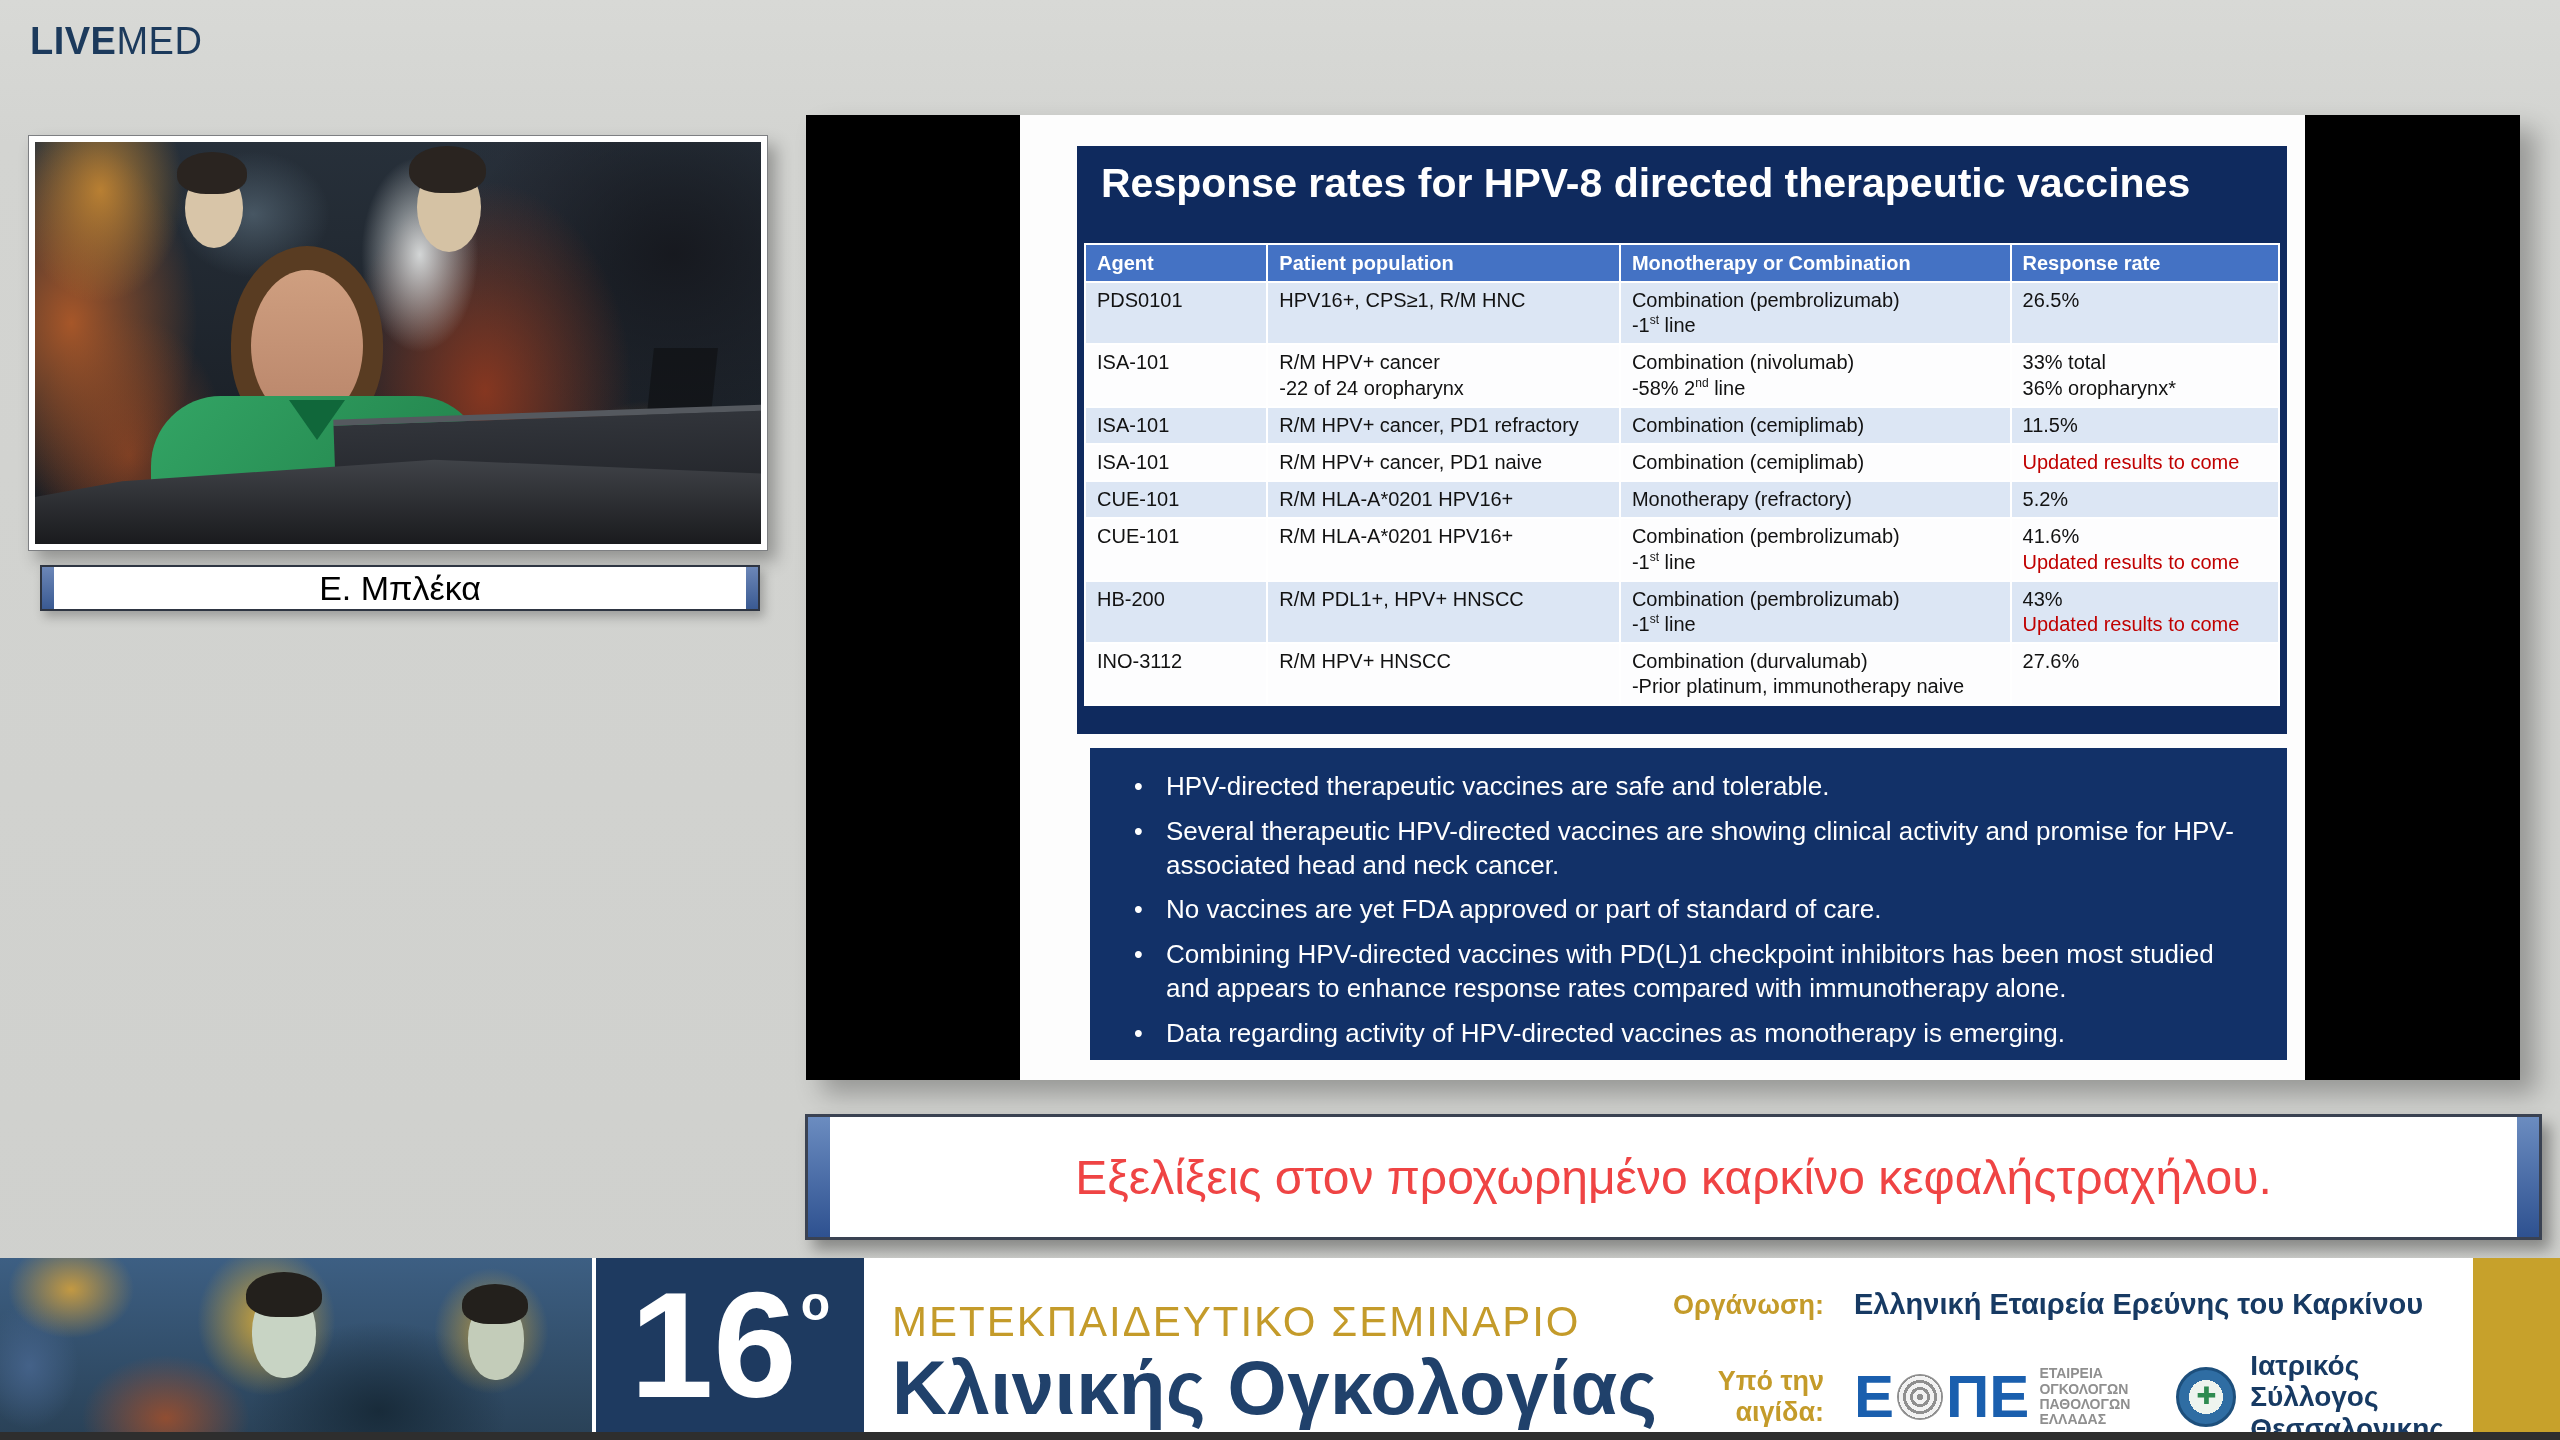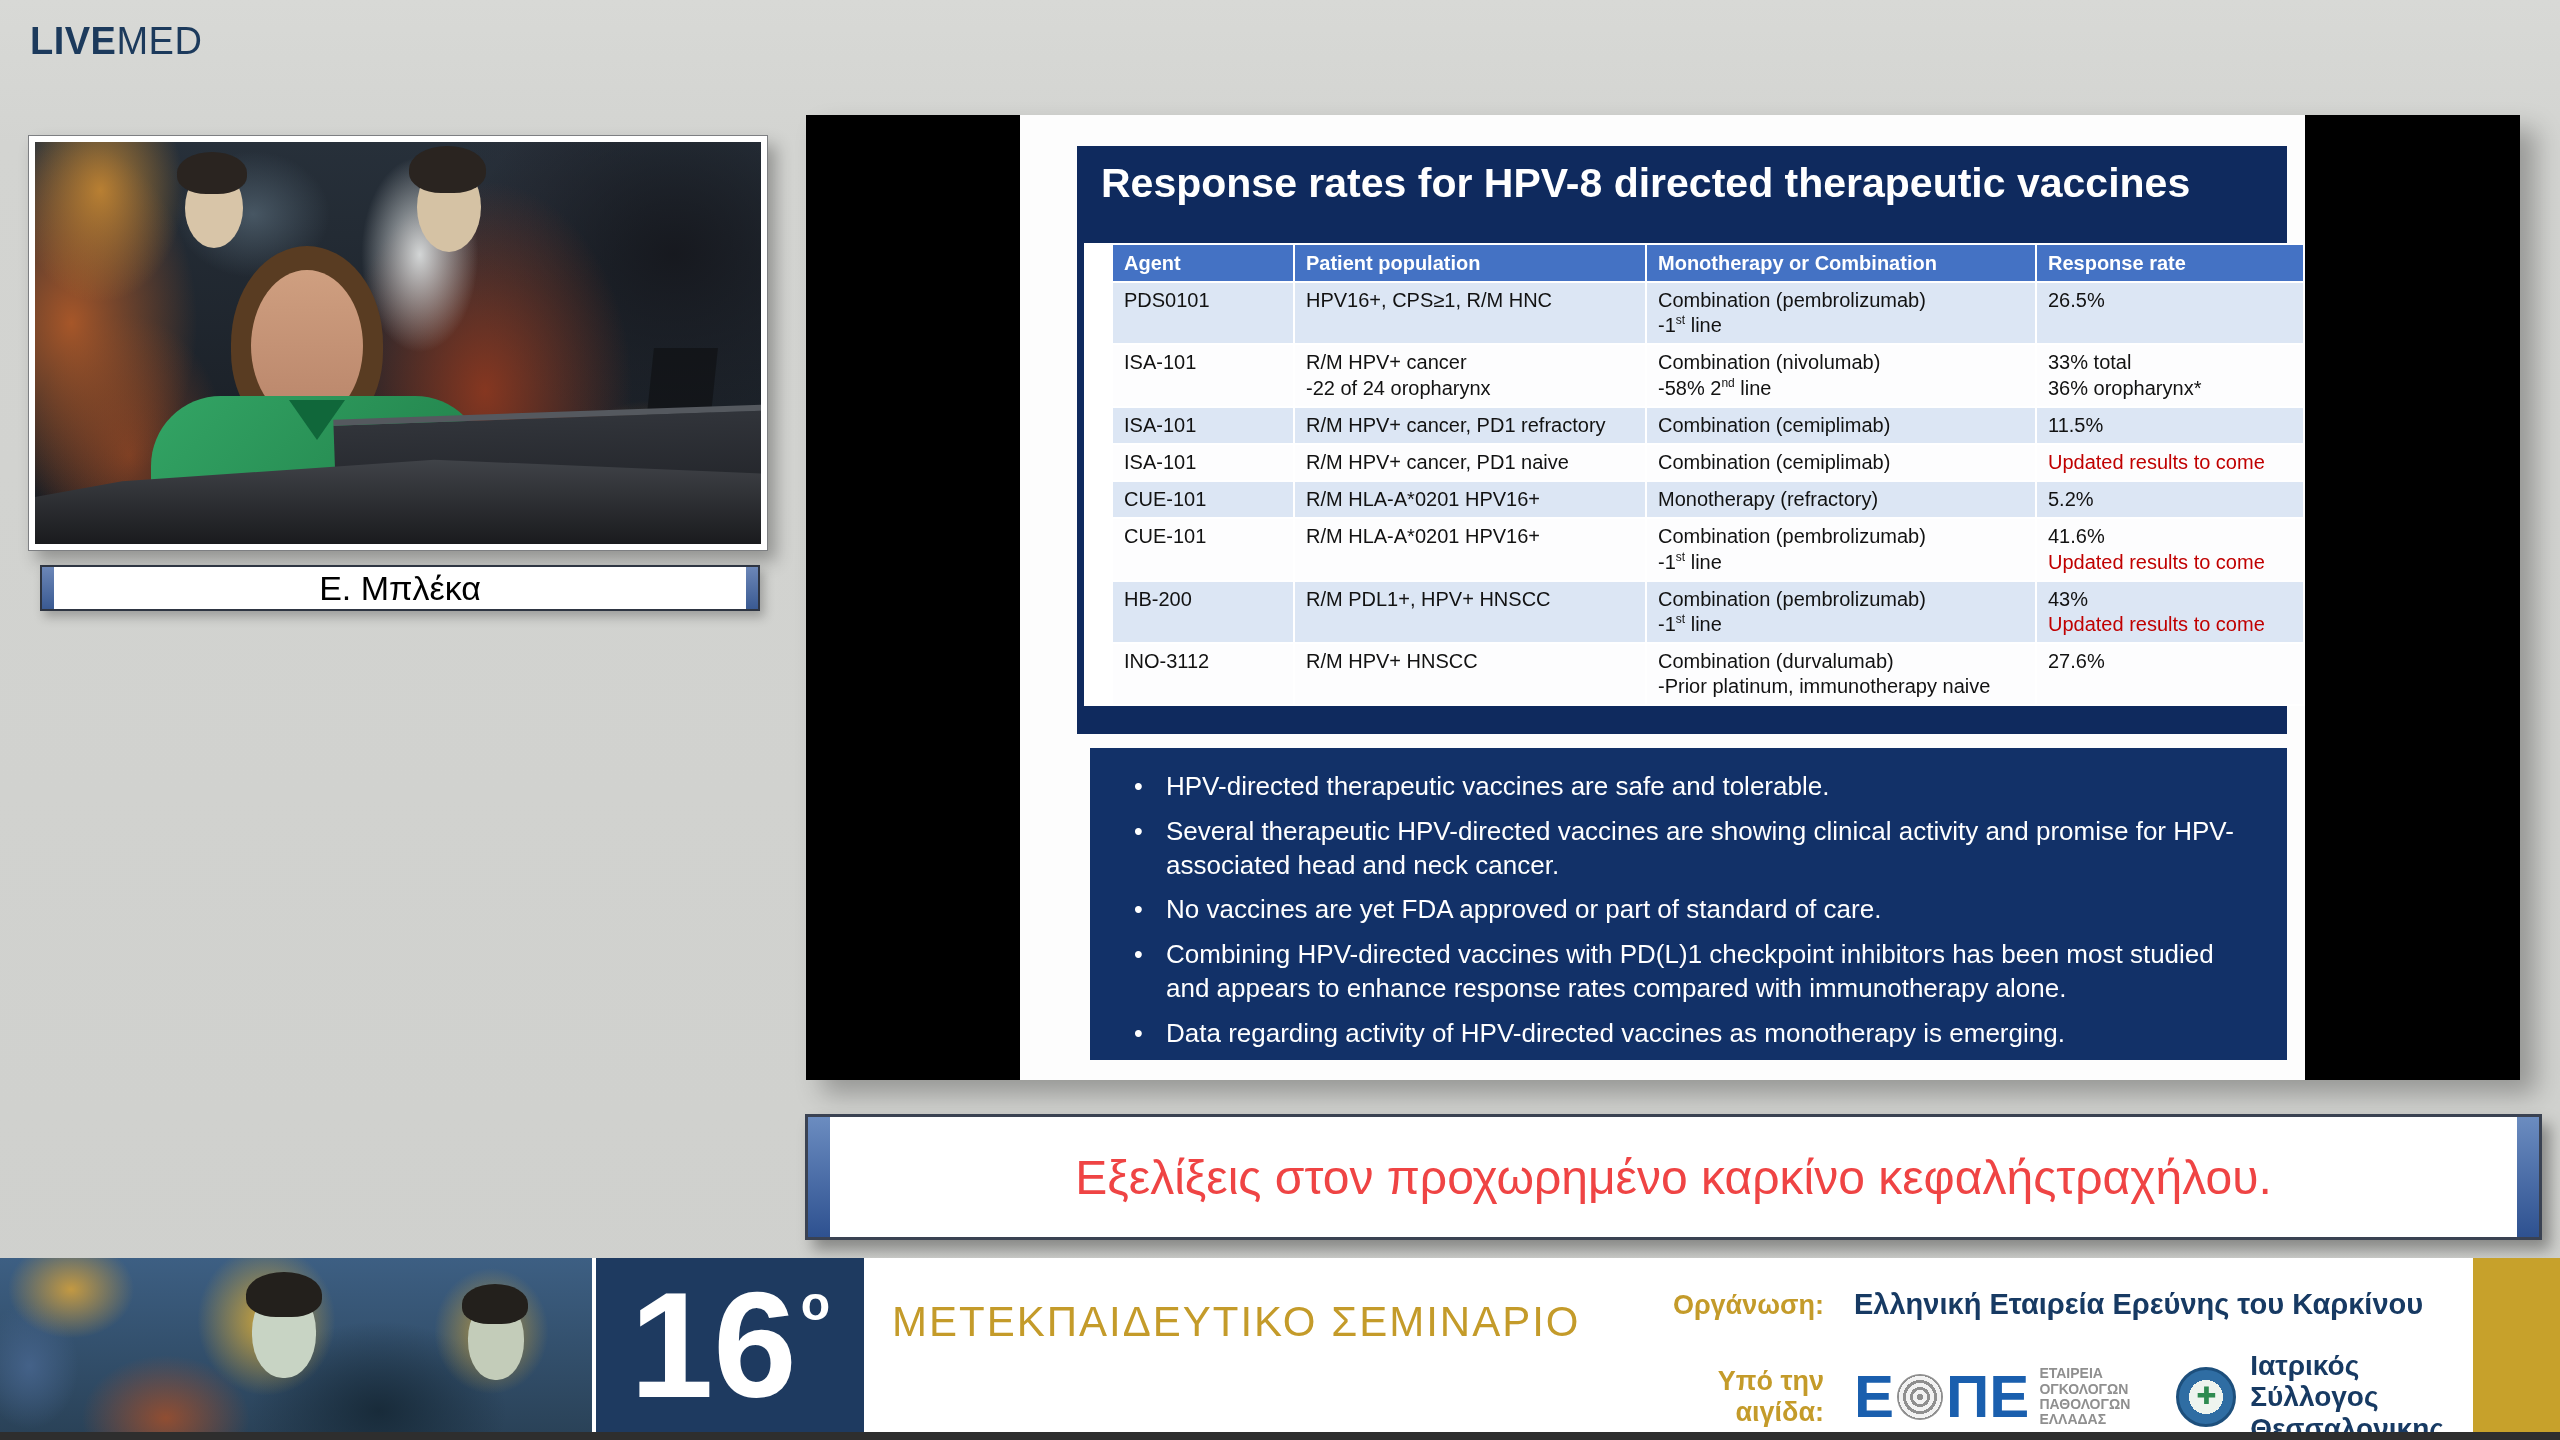--- a/index.html
+++ b/index.html
@@ -60,21 +60,21 @@
               background:linear-gradient(180deg,#6c87b8,#3a5a92); }
   .name-bar::before { left:0; } .name-bar::after { right:0; }
 
   
   .stage { position:absolute; left:806px; top:115px; width:1714px; height:965px; background:#000;
            box-shadow:16px 14px 24px rgba(0,0,0,.28); }
   .slide { position:absolute; left:214px; top:0; width:1285px; height:100%; background:#fdfdfd; }
   .slide-head { position:absolute; left:57px; top:31px; width:1210px; height:588px; background:#0f2a5e; }
   .slide-title { padding:14px 20px 0 24px; font-size:41px; font-weight:bold; color:#fff; }
   .tbl { position:absolute; left:7px; top:97px; width:1196px; table-layout:fixed;
-         border-collapse:separate; border-spacing:2px; background:#fff;padding-left:27px; }
+         border-collapse:separate; border-spacing:2px; background:#fff; }
   .tbl col.c1{width:180px;} .tbl col.c2{width:350px;} .tbl col.c3{width:388px;} .tbl col.c4{width:266px;}
   .tbl th { background:#4472c4; color:#fff; font-weight:bold; font-size:20px; text-align:left;
             padding:6px 11px; line-height:1.2; }
   .tbl td { font-size:20px; color:#121212; padding:5px 11px; vertical-align:top; line-height:1.26; }
   .tbl tr.band  td { background:#dce6f4; }
   .tbl tr.plain td { background:#fdfdfe; }
   .tbl .red { color:#c00000; }
   .tbl sup { font-size:.6em; }
   .bullet-box { position:absolute; left:70px; top:633px; width:1197px; height:312px;
                 background:#123168; overflow:hidden; }
@@ -326,20 +326,21 @@
     <div class="f-art">
       <div class="ff ff1"></div>
       <div class="ff ff2"></div>
     </div>
     <div class="f-num">
       <span class="num">16</span>
         <span class="deg">o</span>
     </div>
     <div class="f-mid">
       <div class="f-line1">ΜΕΤΕΚΠΑΙΔΕΥΤΙΚΟ ΣΕΜΙΝΑΡΙΟ</div>
+      <div class="f-line2">Κλινικής Ογκολογίας</div>
     </div>
     <div class="f-org">
       <div class="o-row1">
         <span class="o-lbl">Οργάνωση:</span>
         <span class="o-val">Ελληνική Εταιρεία Ερεύνης του Καρκίνου</span>
       </div>
       <div class="o-row2">
         <span class="o-lbl">Υπό την αιγίδα:</span>
         <span class="eope">
           <span>Ε</span>

